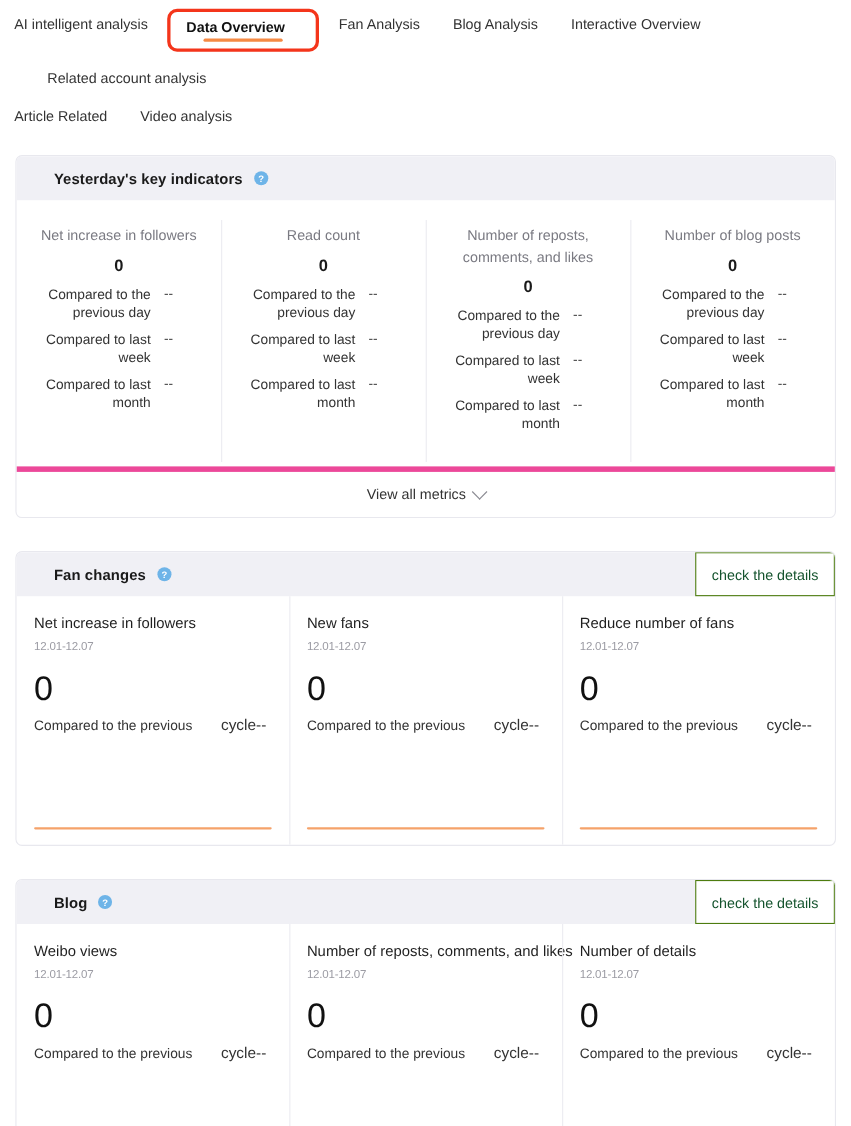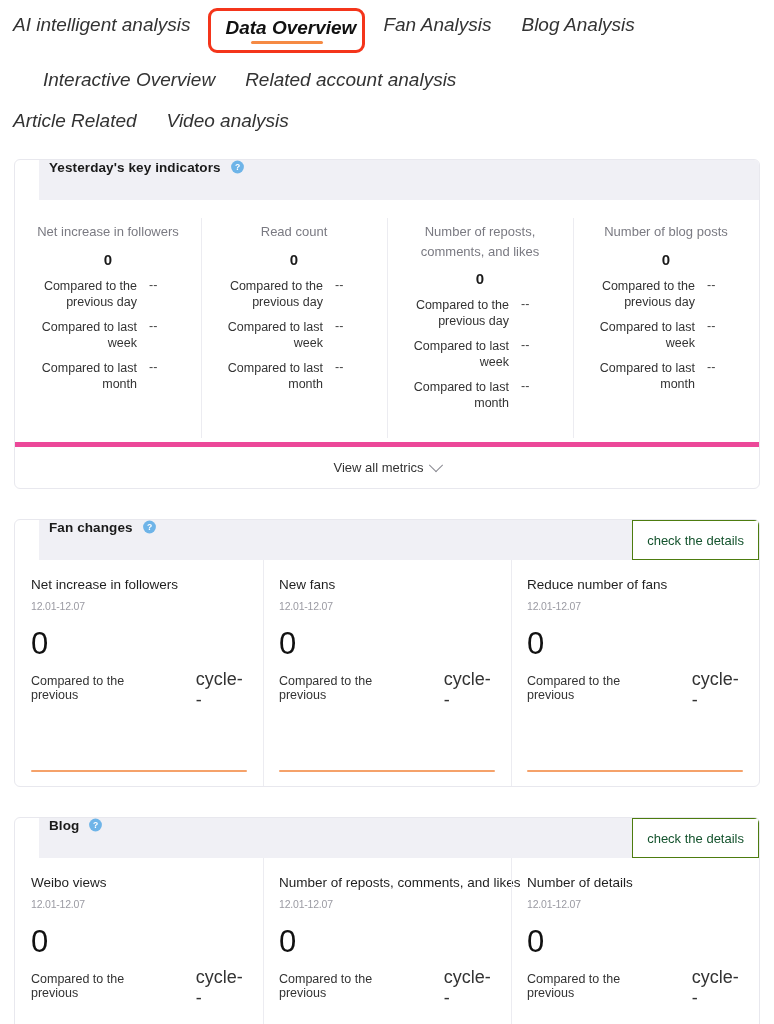--- a/index.html
+++ b/index.html
@@ -15,40 +15,39 @@
 
   
   .tabbar {
     padding: 8px 0 0 0;
     display: flex;
     flex-wrap: wrap;
     align-items: flex-start;
   }
   .tab {
     position: relative;
-    font-size: 19px;
+    font-size: 13px;
     color: #333333;
     line-height: 1;
     padding: 7px 0 7px 0;
     margin: 0 0 10px 0;
     white-space: nowrap;
     cursor: pointer;
-    font-style: italic;
   }
   .tab .tab-label { display: block; }
   .tab.spaced-1 { margin-left: 14px; }
   .tab.spaced { margin-left: 30px; }
   .tab.row2 { margin-left: 0; }
 
   .tab.active {
     font-weight: bold;
     color: #111111;
     border: 3px solid #f4351b;
     border-radius: 9px;
-    padding: 7px 6px 13px 14px;
+    padding: 7px 28px 13px 14px;
     margin-left: 18px;
     margin-right: 4px;
     background: #ffffff;
   }
   .tab.active .tab-underline {
     position: absolute;
     left: 50%;
     transform: translateX(-50%);
     bottom: 6px;
     width: 72px;
@@ -73,23 +72,23 @@
     margin: 0 14px 14px 14px;
     border: 1px solid #e8e8ee;
     border-radius: 6px;
     background: #ffffff;
     overflow: hidden;
   }
   .panel-head {
     background: #f0f0f5;
     height: 40px;
     display: flex;
-    padding: 0 0 0 10px;
+    align-items: center;
+    padding: 0 0 0 34px;
     position: relative;
-    margin-left: 24px;
   }
   .panel-title {
     font-size: 13.5px;
     font-weight: bold;
     color: #1a1a1a;
     letter-spacing: 0.1px;
   }
   .help-icon {
     margin-left: 9px;
     width: 15px;
@@ -232,21 +231,21 @@
     line-height: 1;
     margin-top: 16px;
     font-weight: normal;
   }
   .metric-compare {
     display: flex;
     align-items: baseline;
     margin-top: 10px;
   }
   .metric-compare-label { font-size: 12.5px; color: #333333; }
-  .metric-compare-value { font-size: 18px; color: #333333; margin-left: 26px; }
+  .metric-compare-value { font-size: 14px; color: #333333; margin-left: 26px; }
 
   .spark {
     margin-top: auto;
     margin-bottom: 14px;
     height: 2px;
     background: #f5a26a;
     border-radius: 2px;
     width: 100%;
   }
 </style>

